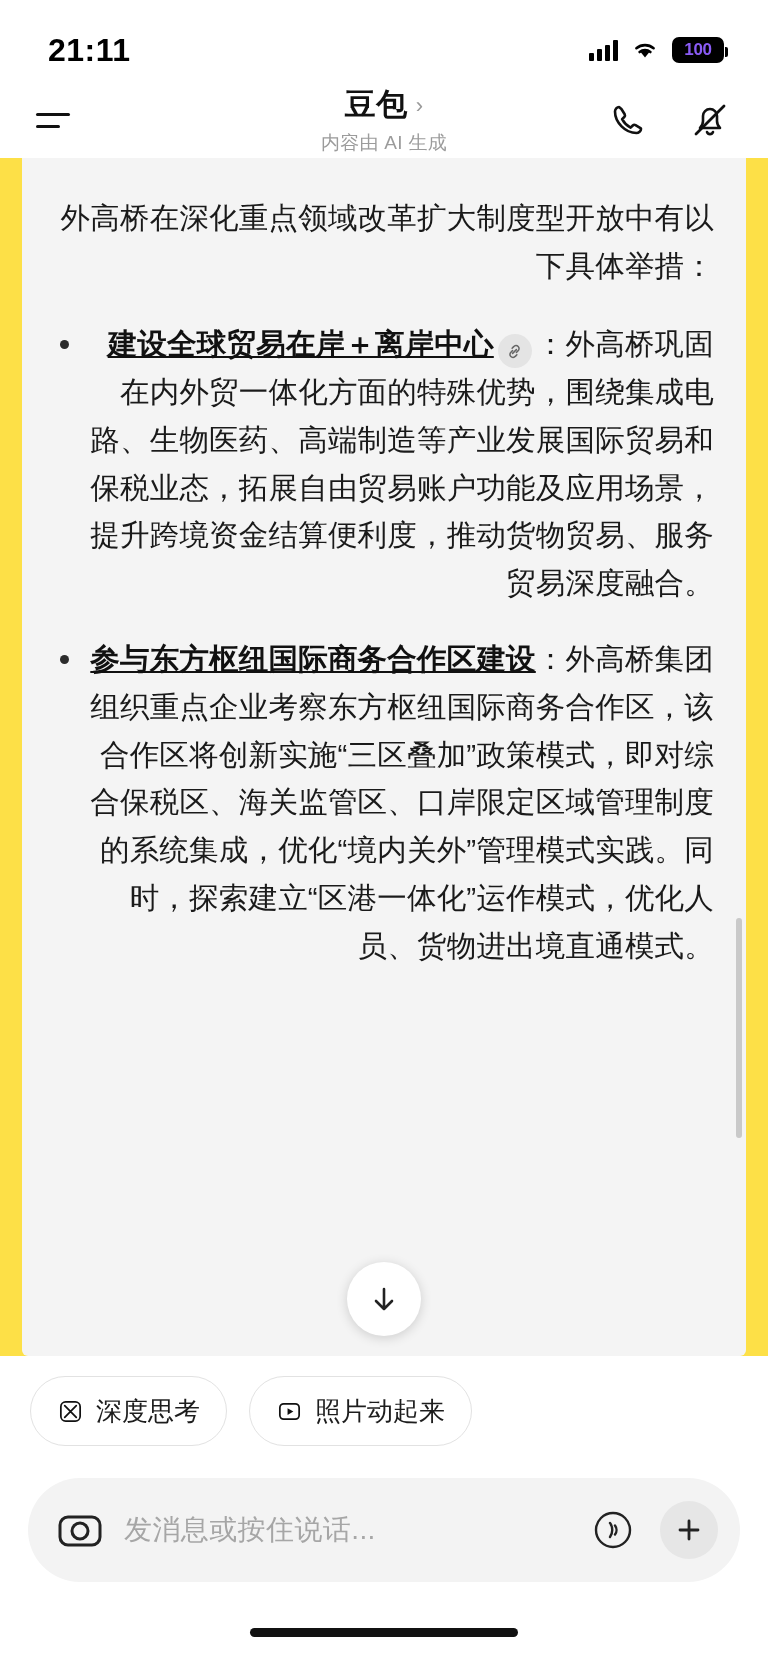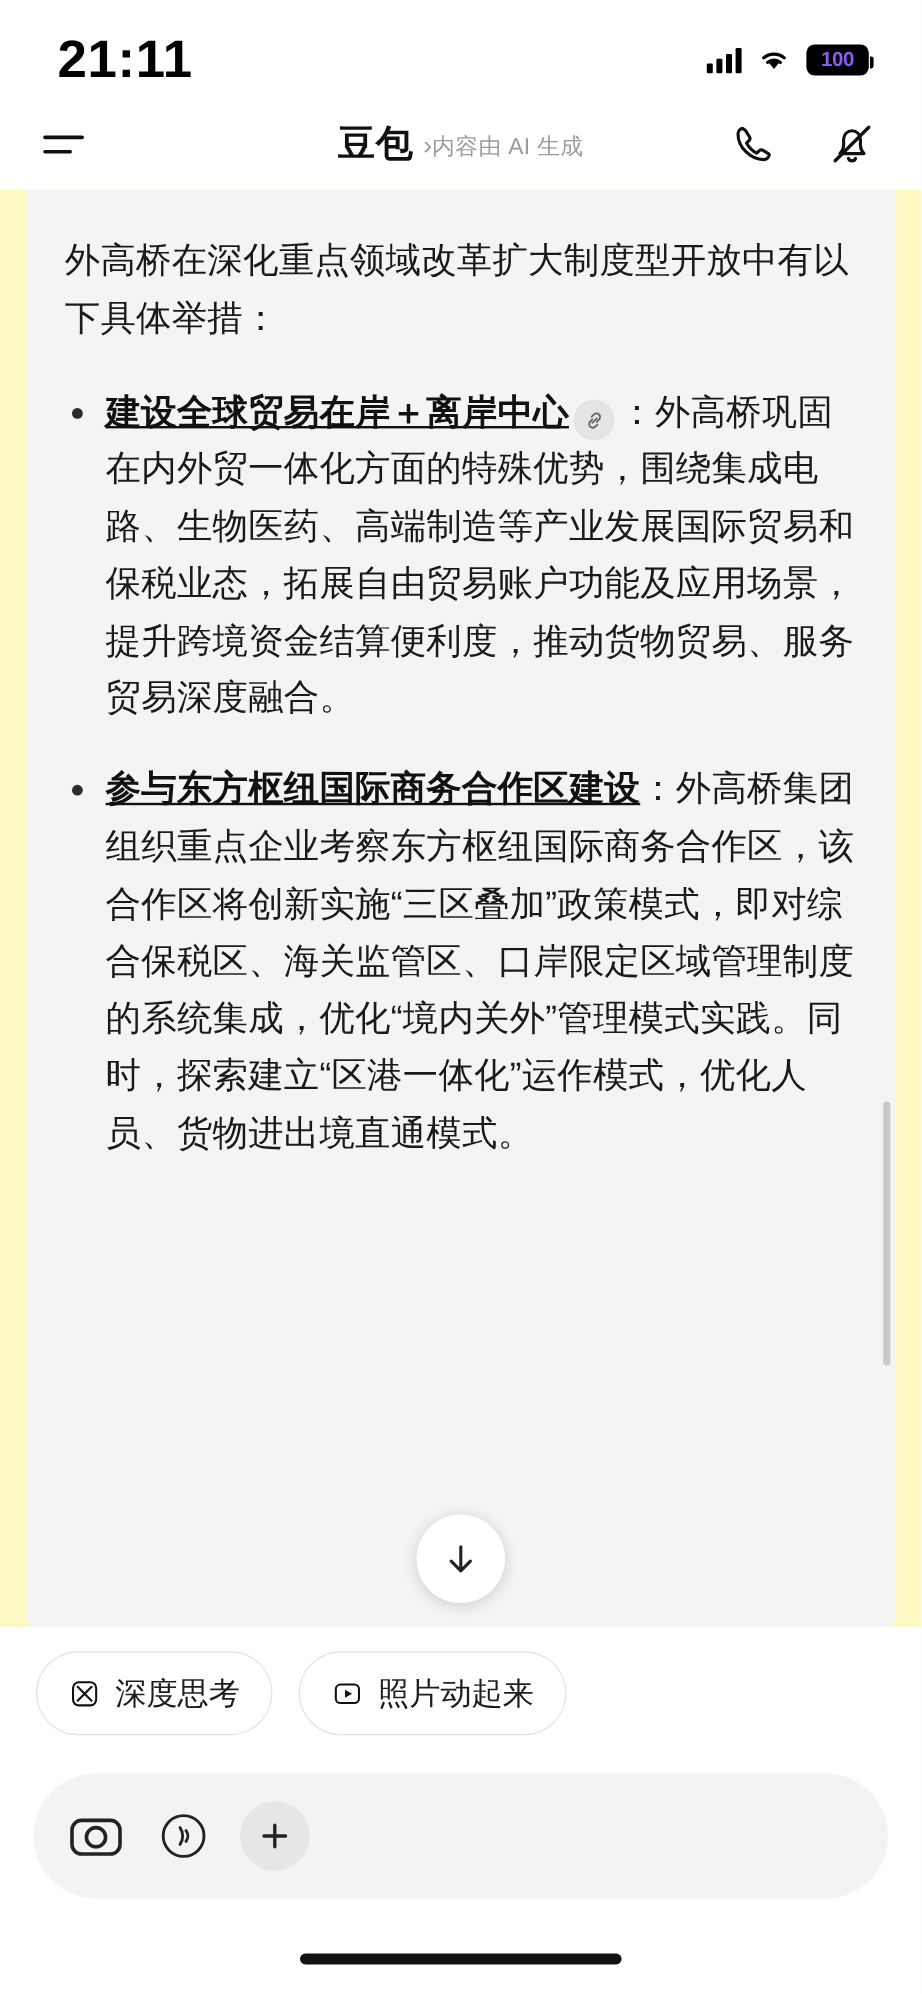--- a/index.html
+++ b/index.html
@@ -21,21 +21,21 @@
   
   .statusbar {
     height: 82px;
     flex: 0 0 82px;
     display: flex;
     align-items: center;
     justify-content: space-between;
     padding: 18px 44px 0 48px;
   }
   .status-time {
-    font-size: 44px;
+    font-size: 32px;
     font-weight: 600;
     color: #000;
     letter-spacing: 0.5px;
   }
   .status-right {
     display: flex;
     align-items: center;
     gap: 12px;
   }
   .signal {
@@ -98,21 +98,21 @@
   }
   .nav-menu i { display: block; height: 3px; background: #111; border-radius: 2px; }
   .nav-menu i:nth-child(1) { width: 34px; }
   .nav-menu i:nth-child(2) { width: 24px; }
 
   .nav-title-wrap {
     position: absolute;
     left: 0; right: 0; top: 0;
     height: 76px;
     display: flex;
-    flex-direction: row;
+    flex-direction: column;
     align-items: center;
     justify-content: center;
     pointer-events: none;
   }
   .nav-title-row {
     display: flex;
     align-items: center;
     gap: 8px;
     pointer-events: auto;
   }
@@ -141,22 +141,23 @@
     gap: 38px;
     z-index: 2;
   }
   .nav-ico { width: 44px; height: 44px; cursor: pointer; }
 
   
   .chat {
     flex: 1 1 auto;
     position: relative;
     overflow: hidden;
-    background: #fef9c3;
+    background: #fde047;
     padding: 0 22px;
+    text-align: right;
   }
   .bubble {
     background: #f4f4f4;
     border-radius: 0 0 6px 6px;
     padding: 36px 32px 28px 32px;
     height: 100%;
     position: relative;
     overflow: hidden;
   }
   .msg {
@@ -416,20 +417,21 @@
   </div>
 
   <div class="inputbar">
     <div class="input-pill">
       <span class="camera-btn">
         <svg viewBox="0 0 52 52">
             <rect x="6" y="13" width="40" height="28" rx="8" fill="none" stroke="#222" stroke-width="3"></rect>
             <circle cx="26" cy="27" r="8" fill="none" stroke="#222" stroke-width="3"></circle>
           </svg>
       </span>
+      <span class="input-placeholder">发消息或按住说话...</span>
       <span class="voice-btn">
         <svg viewBox="0 0 40 40">
             <circle cx="20" cy="20" r="17" fill="none" stroke="#222" stroke-width="2.4"></circle>
             <path d="M17 13c3 4 3 10 0 14M22 15.5c2 2.6 2 6.4 0 9" stroke="#222" stroke-width="2.4" fill="none" stroke-linecap="round"></path>
           </svg>
       </span>
       <span class="plus-btn">
         <svg viewBox="0 0 40 40">
             <path d="M20 11v18M11 20h18" stroke="#222" stroke-width="2.8" stroke-linecap="round"></path>
           </svg>

